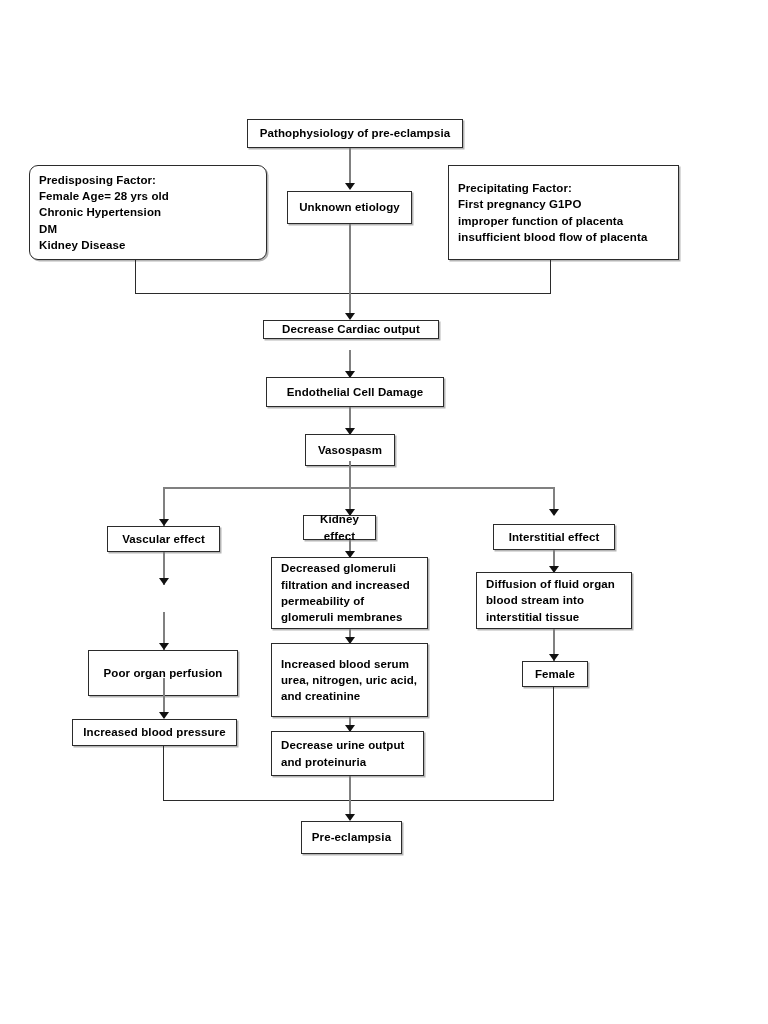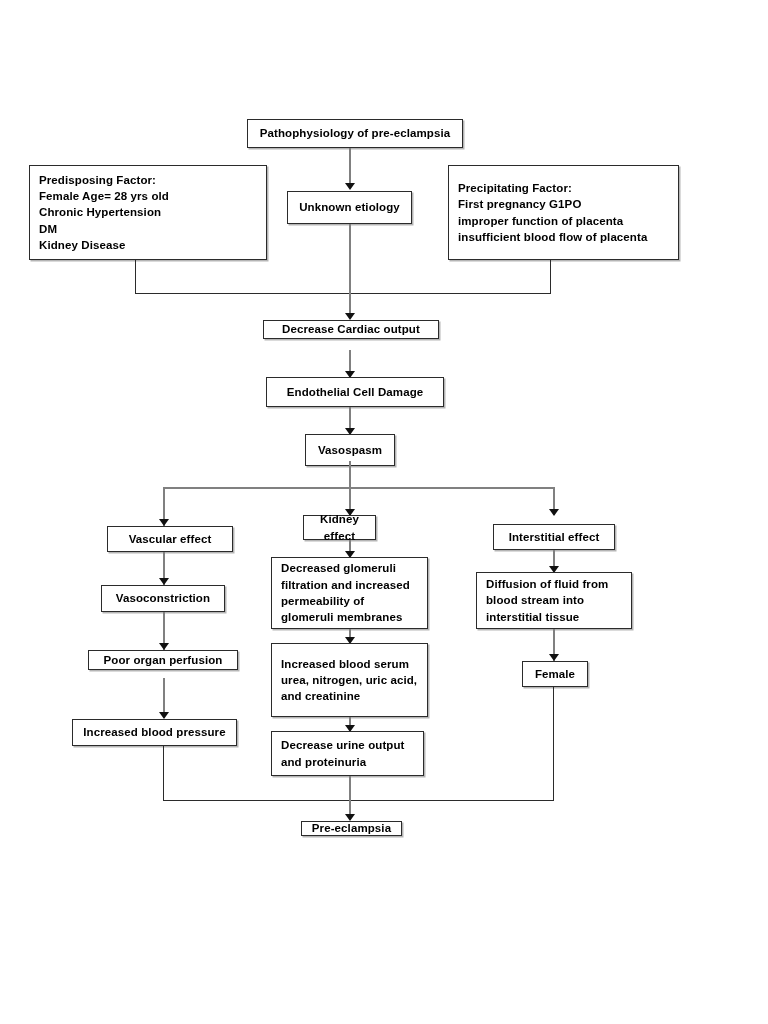--- a/index.html
+++ b/index.html
@@ -47,21 +47,21 @@
 
 <div id="canvas">
 
   <div class="node center" style="left:247px;top:119px;width:216px;height:29px;">
     <span class="txt">Pathophysiology of pre-eclampsia</span>
   </div>
 
   <div class="vline" style="left:349px;top:148px;height:37px;"></div>
   <div class="arrow" style="left:345px;top:183px;"></div>
 
-  <div class="node left" style="left:29px;top:165px;width:238px;height:95px;">
+  <div class="node left" style="left:29px;top:165px;width:238px;height:95px;border-radius:9px;">
     <span class="txt">Predisposing Factor:
 Female Age= 28 yrs old
 Chronic Hypertension
 DM
 Kidney Disease</span>
   </div>
 
   <div class="node left" style="left:448px;top:165px;width:231px;height:95px;">
     <span class="txt">Precipitating Factor:
 First pregnancy G1PO
@@ -102,35 +102,32 @@
   <div class="arrow" style="left:345px;top:509px;"></div>
 
   <div class="hline" style="left:163px;top:487px;width:391px;"></div>
 
   <div class="vline" style="left:163px;top:487px;height:40px;"></div>
   <div class="arrow" style="left:159px;top:519px;"></div>
 
   <div class="vline" style="left:553px;top:487px;height:28px;"></div>
   <div class="arrow" style="left:549px;top:509px;"></div>
 
-  <div class="node center" style="left:107px;top:526px;width:126px;height:26px;">
+  <div class="node center" style="left:107px;top:526px;width:113px;height:26px;">
     <span class="txt">Vascular effect</span>
   </div>
 
   <div class="vline" style="left:163px;top:552px;height:33px;"></div>
   <div class="arrow" style="left:159px;top:578px;"></div>
 
-  <div class="node center" style="left:101px;top:585px;width:124px;height:27px;">
-    <span class="txt">Vasoconstriction</span>
-  </div>
 
   <div class="vline" style="left:163px;top:612px;height:38px;"></div>
   <div class="arrow" style="left:159px;top:643px;"></div>
 
-  <div class="node center" style="left:88px;top:650px;width:150px;height:20px;">
+  <div class="node center" style="left:88px;top:650px;width:150px;height:46px;">
     <span class="txt">Poor organ perfusion</span>
   </div>
 
   <div class="vline" style="left:163px;top:678px;height:40px;"></div>
   <div class="arrow" style="left:159px;top:712px;"></div>
 
   <div class="node center" style="left:72px;top:719px;width:165px;height:27px;justify-content:flex-end;">
     <span class="txt">Increased blood pressure</span>
   </div>
 
@@ -166,36 +163,36 @@
 
   <div class="node left" style="left:271px;top:731px;width:153px;height:45px;">
     <span class="txt">Decrease urine output
 and proteinuria</span>
   </div>
 
   <div class="vline" style="left:553px;top:550px;height:22px;"></div>
   <div class="arrow" style="left:549px;top:566px;"></div>
 
   <div class="node left" style="left:476px;top:572px;width:156px;height:57px;">
-    <span class="txt">Diffusion of fluid from
+    <span class="txt">Diffusion of fluid organ
 blood stream into
 interstitial tissue</span>
   </div>
 
   <div class="vline" style="left:553px;top:629px;height:32px;"></div>
   <div class="arrow" style="left:549px;top:654px;"></div>
 
   <div class="node center" style="left:522px;top:661px;width:66px;height:26px;">
     <span class="txt">Female</span>
   </div>
 
   <div class="vline dark" style="left:163px;top:746px;height:55px;"></div>
   <div class="vline dark" style="left:553px;top:687px;height:114px;"></div>
   <div class="hline dark" style="left:163px;top:800px;width:391px;"></div>
 
   <div class="vline" style="left:349px;top:776px;height:44px;"></div>
   <div class="arrow" style="left:345px;top:814px;"></div>
 
-  <div class="node center" style="left:301px;top:821px;width:101px;height:15px;">
+  <div class="node center" style="left:301px;top:821px;width:101px;height:33px;">
     <span class="txt">Pre-eclampsia</span>
   </div>
 
 </div>
 
 </body></html>

